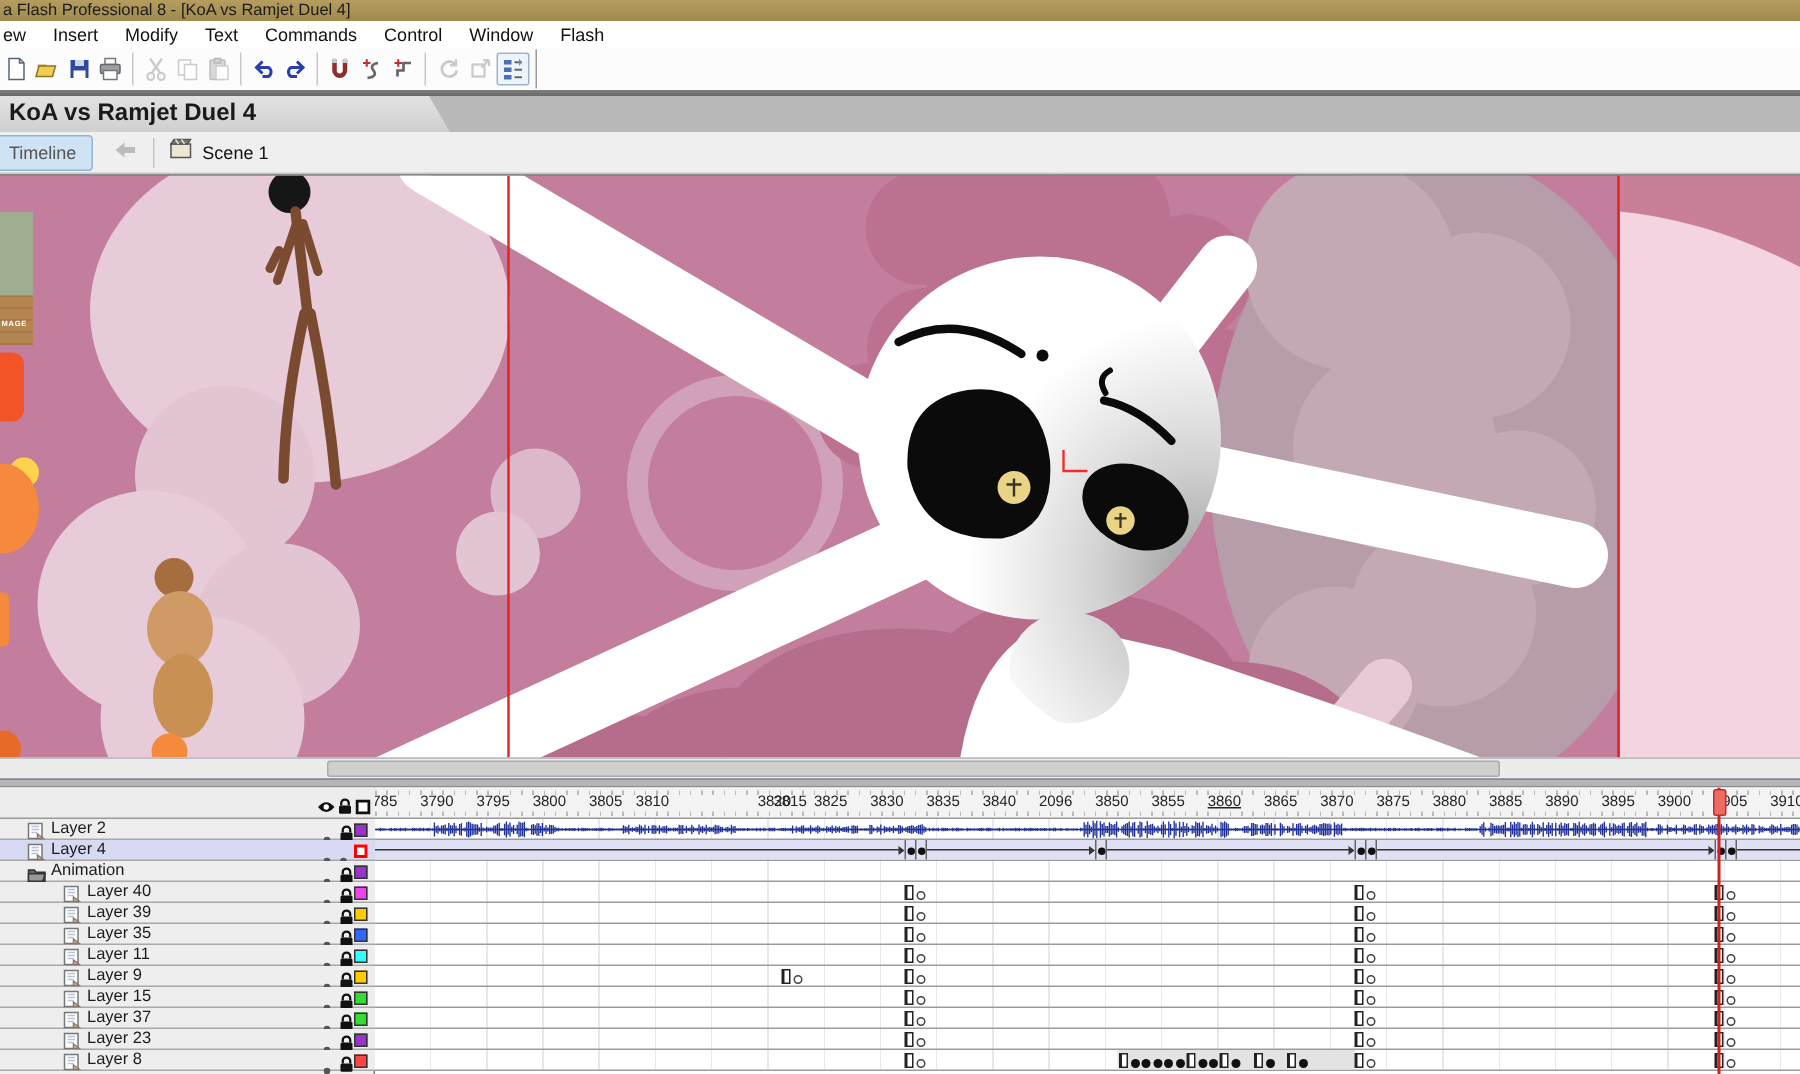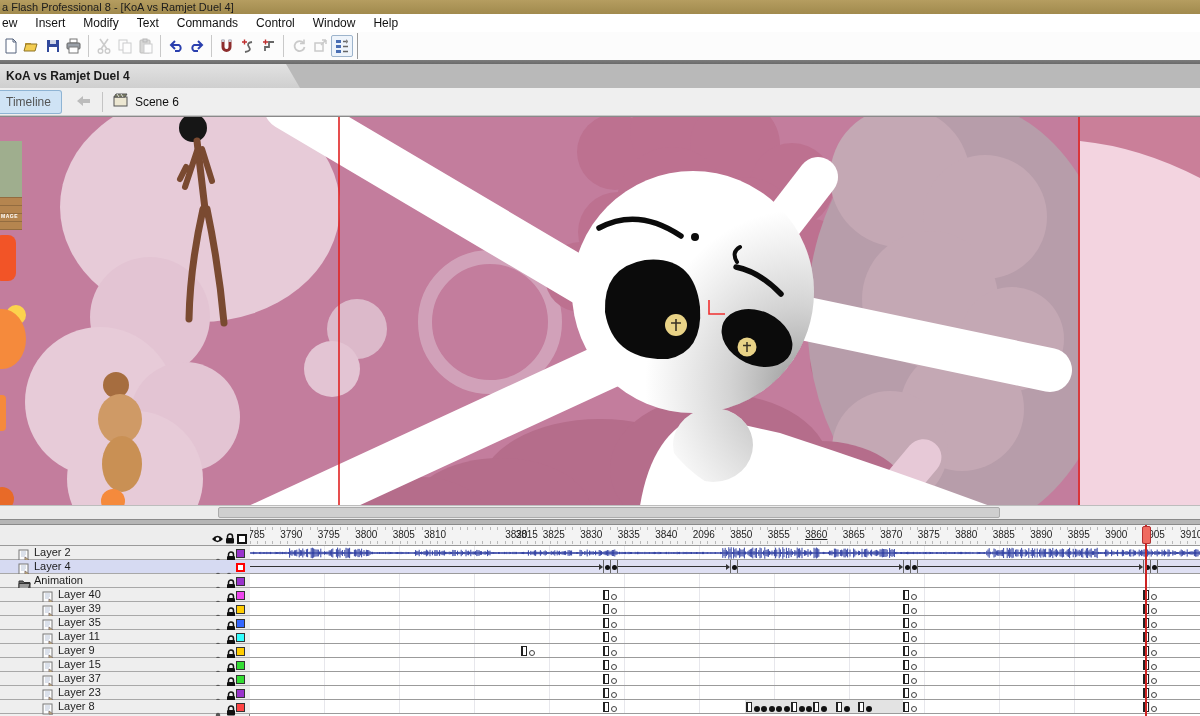--- a/index.html
+++ b/index.html
@@ -15,21 +15,21 @@
   .menu-item:first-child{padding-left:2px;}
   .toolbar{left:0;top:32px;width:1200px;height:28px;background:#fcfcfc;display:flex;align-items:center;}
   .tb-btn{width:20px;height:20px;margin:0 0.5px;display:flex;align-items:center;justify-content:center;}
   .tb-btn.disabled{opacity:.45;filter:grayscale(.9);}
   .tb-btn.pressed{border:1px solid #9db4cc;background:#eef4fb;border-radius:2px;}
   .tb-sep{width:1px;height:22px;background:#c9c9c9;margin:0 4px;}
   .darkstrip{left:0;top:60px;width:1200px;height:4px;background:linear-gradient(#7d7d7d,#6a6a6a);}
   .tabbar{left:0;top:64px;width:1200px;height:24px;background:#b9b9b9;}
   .doc-tab{left:0;top:64px;height:24px;width:300px;background:linear-gradient(#e2e2e2,#cfcfcf);
            clip-path:polygon(0 0,286px 0,300px 100%,0 100%);
-           font-size:12px;font-weight:bold;color:#1a1a1a;line-height:24px;padding-left:6px;box-sizing:border-box;}
+           font-size:16px;font-weight:bold;color:#1a1a1a;line-height:24px;padding-left:6px;box-sizing:border-box;}
   .editbar{left:0;top:88px;width:1200px;height:28px;background:#efefef;border-bottom:1px solid #c8c8c8;
            display:flex;align-items:center;box-sizing:border-box;}
   .tl-btn{margin-left:0;height:22px;background:#cfe3f5;border:1px solid #8fb4d4;border-left:none;border-radius:0 3px 3px 0;
           font-size:12px;color:#555;line-height:22px;padding:0 10px 0 6px;}
   .back-arrow{margin-left:14px;}
   .eb-sep{width:1px;height:20px;background:#c4c4c4;margin:0 10px;}
   .scene-label{font-size:12px;color:#111;margin-left:6px;}
   
   .canvas{left:0;top:116px;width:1200px;height:389px;border-top:1px solid #8a8a8a;box-sizing:border-box;overflow:hidden;}
   .stage-svg{position:absolute;left:0;top:0;width:1200px;height:389px;display:block;}
@@ -81,21 +81,21 @@
   <div class="abs titlebar">a Flash Professional 8 - [KoA vs Ramjet Duel 4]</div>
 
   <div class="abs menubar" id="menubar">
       <div class="menu-item">ew</div>
       <div class="menu-item">Insert</div>
       <div class="menu-item">Modify</div>
       <div class="menu-item">Text</div>
       <div class="menu-item">Commands</div>
       <div class="menu-item">Control</div>
       <div class="menu-item">Window</div>
-      <div class="menu-item">Help</div>
+      <div class="menu-item">Flash</div>
     </div>
 
   <div class="abs toolbar" id="toolbar">
       <div class="tb-btn">
         <svg width="16" height="16">
           <path d="M3,1 h7 l3,3 v11 h-10 z" fill="#fff" stroke="#55637d"></path>
           <path d="M10,1 v3 h3" fill="none" stroke="#55637d"></path>
         </svg>
       </div>
       <div class="tb-btn">
@@ -209,21 +209,21 @@
         </svg>
     </span>
     <span class="eb-sep"></span>
     <span>
       <svg width="16" height="14" viewBox="0 0 16 14">
           <rect x="1" y="4" width="13" height="9" fill="#ece7d2" stroke="#555"></rect>
           <path d="M1,4 L3,1 L14,1 L12,4 Z" fill="#7b7f62" stroke="#555"></path>
           <path d="M4,1 L6,4 M8,1 L10,4" stroke="#ddd" stroke-width="1"></path>
         </svg>
     </span>
-    <span class="scene-label">Scene 6</span>
+    <span class="scene-label">Scene 1</span>
   </div>
 
   <div class="abs canvas">
     <svg class="stage-svg" viewBox="0 0 1200 389" preserveAspectRatio="none">
       <defs>
         <radialGradient id="shade" cx="0.62" cy="0.6" r="0.6">
           <stop offset="0" stop-color="#6f6f6f" stop-opacity="0.7"></stop>
           <stop offset="0.45" stop-color="#8c8c8c" stop-opacity="0.38"></stop>
           <stop offset="1" stop-color="#999" stop-opacity="0"></stop>
         </radialGradient>

